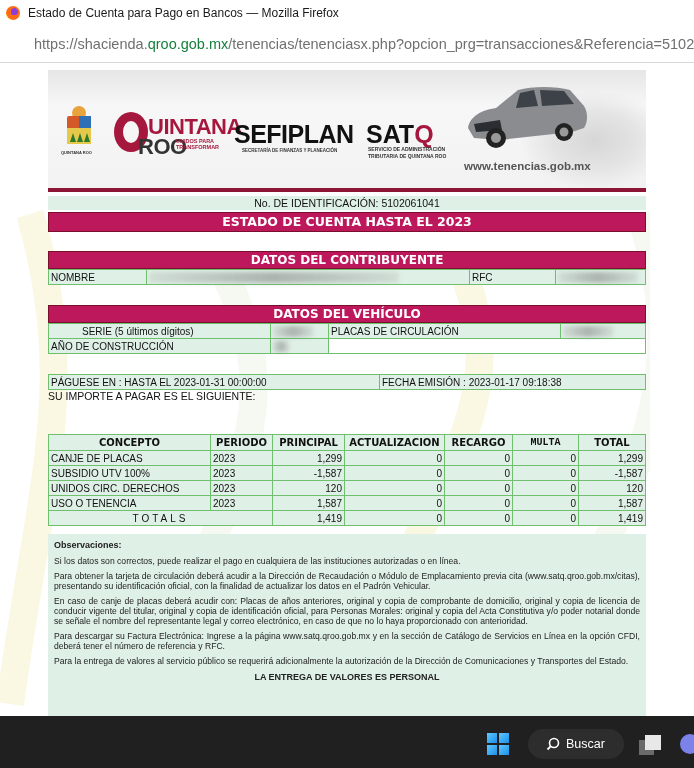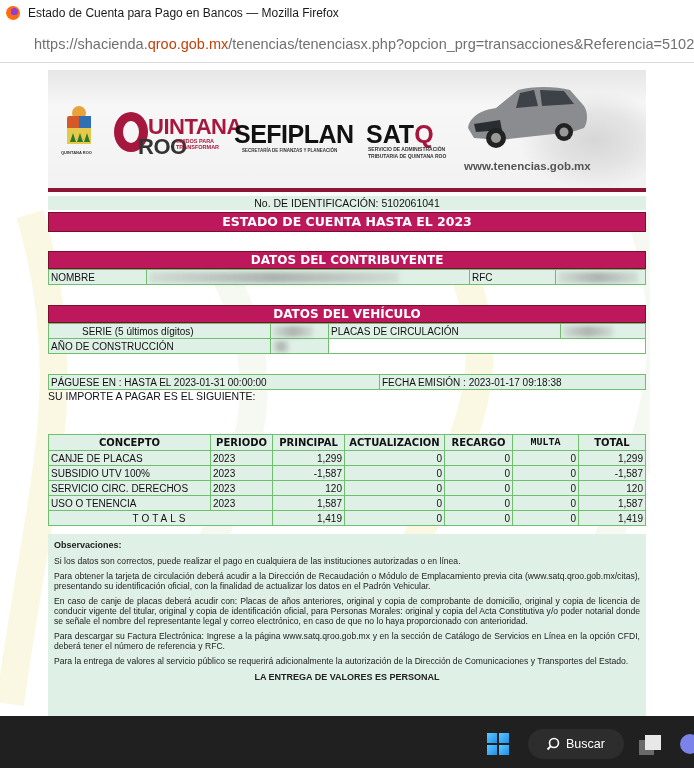--- a/index.html
+++ b/index.html
@@ -2,21 +2,21 @@
 <html><head>
 <meta charset="utf-8">
 <style>
   * { box-sizing: border-box; margin: 0; padding: 0; }
   html, body { width: 694px; height: 768px; overflow: hidden; background: #fff; font-family: "Liberation Sans", sans-serif; }
   .titlebar { position: absolute; left: 0; top: 0; width: 694px; height: 26px; background: #fff; display: flex; align-items: center; padding-left: 6px; font-size: 12px; color: #1a1a1a; }
   .ff-logo { width: 14px; height: 14px; border-radius: 50%; background: radial-gradient(circle at 60% 40%, #8e3fd9 0 30%, #ff6a14 31% 70%, #ffb300 71%); margin-right: 8px; }
   .urlbar { position: absolute; left: 0; top: 26px; width: 694px; height: 37px; background: #fff; border-bottom: 1px solid #d8d8d8; display: flex; align-items: center; padding-left: 12px; font-size: 14.5px; color: #707070; white-space: nowrap; overflow: hidden; }
   .urlbar .shield { width: 14px; height: 16px; margin-right: 12px; }
   .urlbar .lock { width: 14px; height: 16px; margin-right: 10px; }
-  .urlbar .host { color: #c2410c; }
+  .urlbar .host { color: #15803d; }
   .page { position: absolute; left: 0; top: 64px; width: 650px; height: 652px; background: #fff; overflow: hidden; }
   .watermark { position: absolute; left: 0; top: 0; width: 694px; height: 652px; pointer-events: none; }
   .content { position: absolute; left: 48px; top: 0; width: 598px; }
   .banner { position: absolute; left: 0; top: 6px; width: 598px; height: 122px; background: linear-gradient(#e6e6e6, #f7f7f7 30%, #f2f2f2); border-bottom: 4px solid #8c1434; overflow: hidden; }
   .crest { position: absolute; left: 16px; top: 36px; width: 30px; height: 42px; }
   .crest-lbl { position: absolute; left: 13px; top: 80px; font-size: 4px; font-weight: bold; color: #333; }
   .qroo-q { position: absolute; left: 66px; top: 42px; width: 34px; height: 40px; border-radius: 50%; border: 9px solid #a6173e; }
   .qroo-top { position: absolute; left: 100px; top: 44px; font-size: 22px; font-weight: bold; color: #a6173e; letter-spacing: -0.5px; }
   .qroo-bot { position: absolute; left: 90px; top: 64px; font-size: 22px; font-weight: bold; color: #333; letter-spacing: -0.5px; }
   .qroo-sub { position: absolute; left: 128px; top: 68px; font-size: 5.5px; font-weight: bold; color: #a6173e; line-height: 6px; width: 40px; }
@@ -183,21 +183,21 @@
         <tr>
           <td>SUBSIDIO UTV 100%</td>
           <td>2023</td>
           <td class="n">-1,587</td>
           <td class="n">0</td>
           <td class="n">0</td>
           <td class="n">0</td>
           <td class="n">-1,587</td>
         </tr>
         <tr>
-          <td>SERVICIO CIRC. DERECHOS</td>
+          <td>UNIDOS CIRC. DERECHOS</td>
           <td>2023</td>
           <td class="n">120</td>
           <td class="n">0</td>
           <td class="n">0</td>
           <td class="n">0</td>
           <td class="n">120</td>
         </tr>
         <tr>
           <td>USO O TENENCIA</td>
           <td>2023</td>

